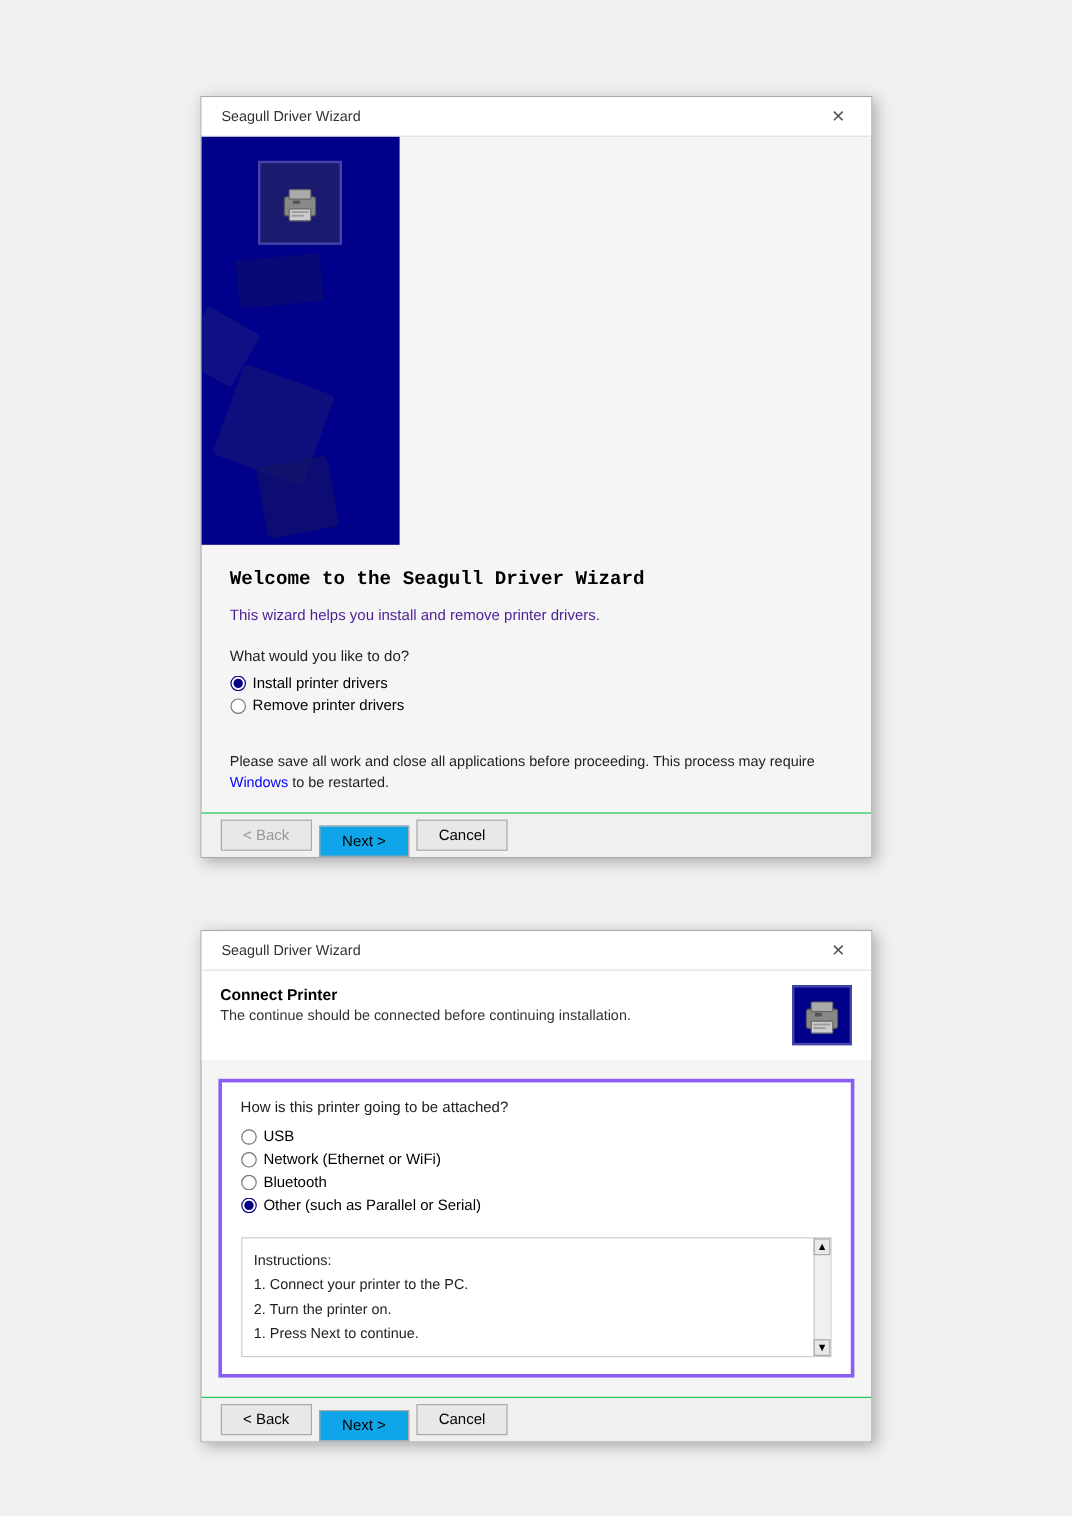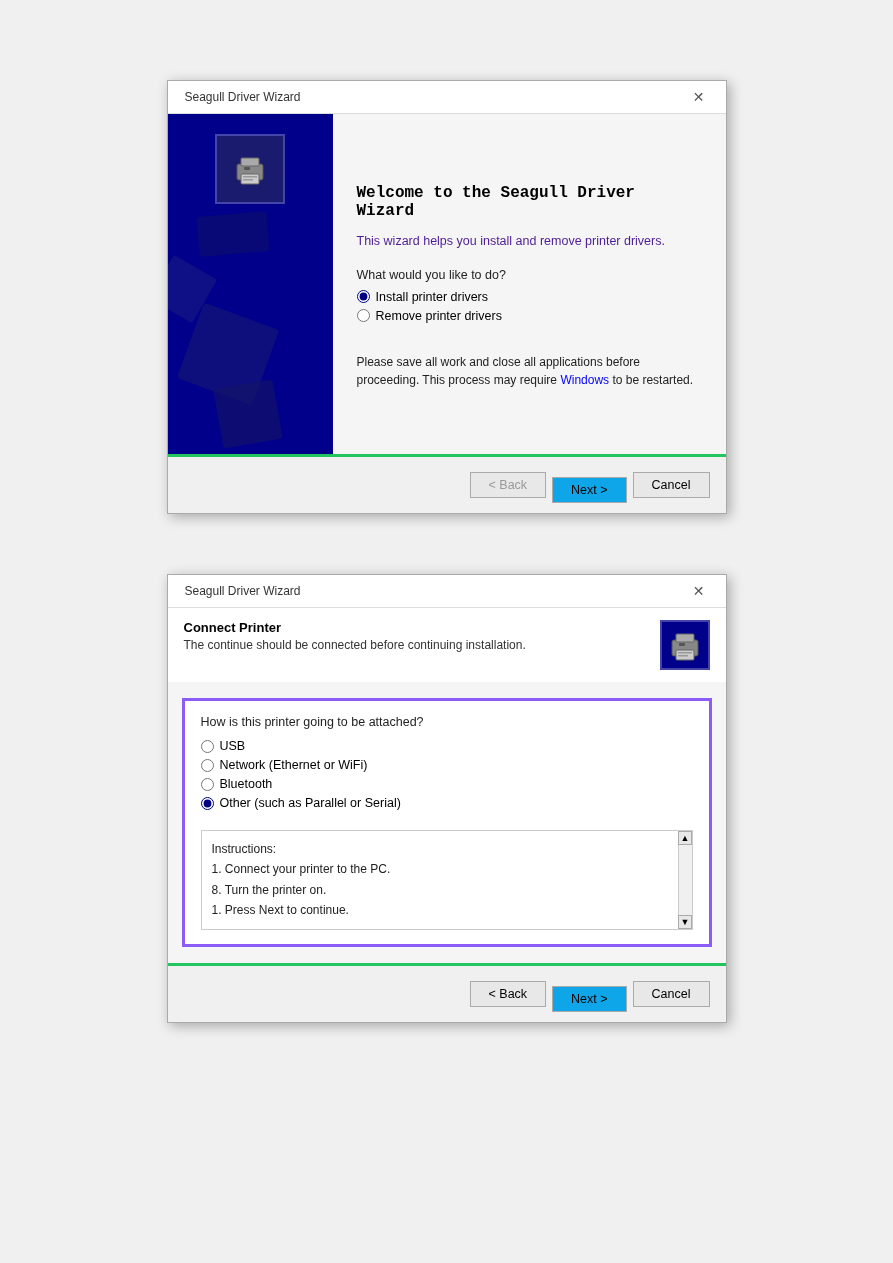--- a/index.html
+++ b/index.html
@@ -45,22 +45,21 @@
       font-size: 14px;
       color: #555;
       display: flex;
       align-items: center;
       justify-content: center;
     }
 
     
     .welcome-content {
       display: flex;
-      flex-direction: row;
-      align-items: center;
+      flex-direction: column;
     }
 
     .welcome-sidebar {
       width: 165px;
       background: #00008b;
       min-height: 340px;
       flex-shrink: 0;
       position: relative;
       overflow: hidden;
       display: flex;
@@ -134,25 +133,25 @@
     }
 
     .save-notice a {
       color: #0000ff;
       text-decoration: none;
     }
 
     
     .dialog-footer {
       background: #f0f0f0;
-      border-top: 3px solid #22c55e;
-      padding: 10px 16px;
-      display: flex;
-      align-items: center;
-      justify-content: flex-end;
+      border-top: 1px solid #22c55e;
+      padding: 0 16px;
+      display: flex;
+      align-items: center;
+      justify-content: flex-start;
       gap: 6px;
     }
 
     .btn {
       padding: 5px 18px;
       font-size: 12.5px;
       border: 1px solid #aaa;
       background: #e8e8e8;
       cursor: pointer;
       color: #000;
@@ -374,21 +373,21 @@
       <label class="radio-item">
         <input type="radio" name="connection" checked="" style="">
         <span>Other (such as Parallel or Serial)</span>
       </label>
     </div>
 
     <div class="instructions-box">
       <div class="instructions-content">
         <div>Instructions:</div>
         <div>1. Connect your printer to the PC.</div>
-        <div>8. Turn the printer on.</div>
+        <div>2. Turn the printer on.</div>
         <div>1. Press Next to continue.</div>
       </div>
       <div class="scrollbar-track">
         <div class="scrollbar-up">▲</div>
         <div class="scrollbar-down">▼</div>
       </div>
     </div>
   </div>
 
   <div class="dialog-footer">

